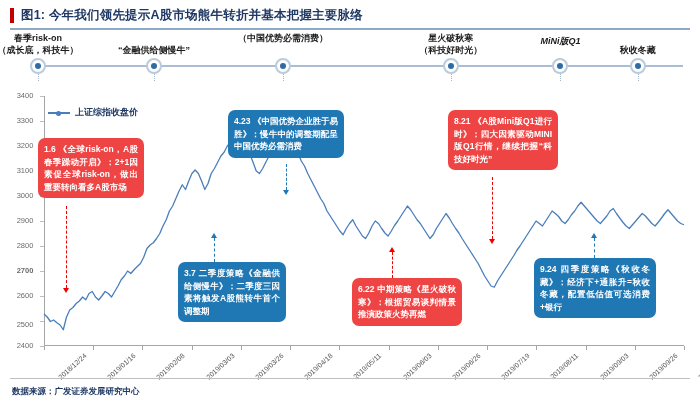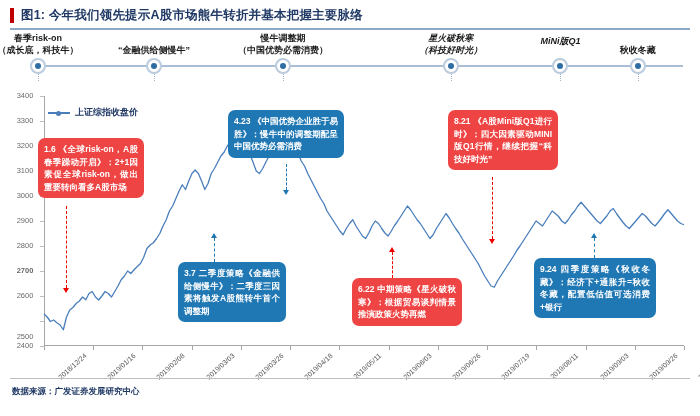--- a/index.html
+++ b/index.html
@@ -85,26 +85,25 @@
         <div>（成长底，科技牛）</div>
       </div>
       <div class="tl-node" style="left: 146.1px;"></div>
       <div class="tl-stem" style="left: 154.1px;"></div>
       <div class="tl-label" style="left: 94.1px; width: 120px; top: 44px;">
         <div>“金融供给侧慢牛”</div>
       </div>
       <div class="tl-node" style="left: 275.1px;"></div>
       <div class="tl-stem" style="left: 283.1px;"></div>
       <div class="tl-label" style="left: 223.1px; width: 120px; top: 32px;">
-        <div>慢牛调整期</div>
         <div>（中国优势必需消费）</div>
       </div>
       <div class="tl-node" style="left: 442.8px;"></div>
       <div class="tl-stem" style="left: 450.8px;"></div>
-      <div class="tl-label" style="left: 390.8px; width: 120px; top: 32px; font-style: italic;">
+      <div class="tl-label" style="left: 390.8px; width: 120px; top: 32px;">
         <div>星火破秋寒</div>
         <div>（科技好时光）</div>
       </div>
       <div class="tl-node" style="left: 552.45px;"></div>
       <div class="tl-stem" style="left: 560.45px;"></div>
       <div class="tl-label" style="left: 500.45px; width: 120px; top: 35px; font-style: italic;">
         <div>MiNi版Q1</div>
       </div>
       <div class="tl-node" style="left: 629.85px;"></div>
       <div class="tl-stem" style="left: 637.85px;"></div>
@@ -117,21 +116,21 @@
     <span class="legend-swatch"></span>
     <span class="legend-text">上证综指收盘价</span>
   </div>
 
   <div class="plot">
     <div class="axis-y"></div>
     <div class="axis-x"></div>
     <div id="y-axis-ticks">
         <div class="y-tick" style="top: 245px;">2400</div>
         <div class="y-tick-mark" style="top: 250px;"></div>
-        <div class="y-tick" style="top: 236px;">2500</div>
+        <div class="y-tick" style="top: 224px;">2500</div>
         <div class="y-tick-mark" style="top: 225px;"></div>
         <div class="y-tick" style="top: 195px;">2600</div>
         <div class="y-tick-mark" style="top: 200px;"></div>
         <div class="y-tick" style="top: 170px; font-weight: bold;">2700</div>
         <div class="y-tick-mark" style="top: 175px;"></div>
         <div class="y-tick" style="top: 145px;">2800</div>
         <div class="y-tick-mark" style="top: 150px;"></div>
         <div class="y-tick" style="top: 120px;">2900</div>
         <div class="y-tick-mark" style="top: 125px;"></div>
         <div class="y-tick" style="top: 95px;">3000</div>

